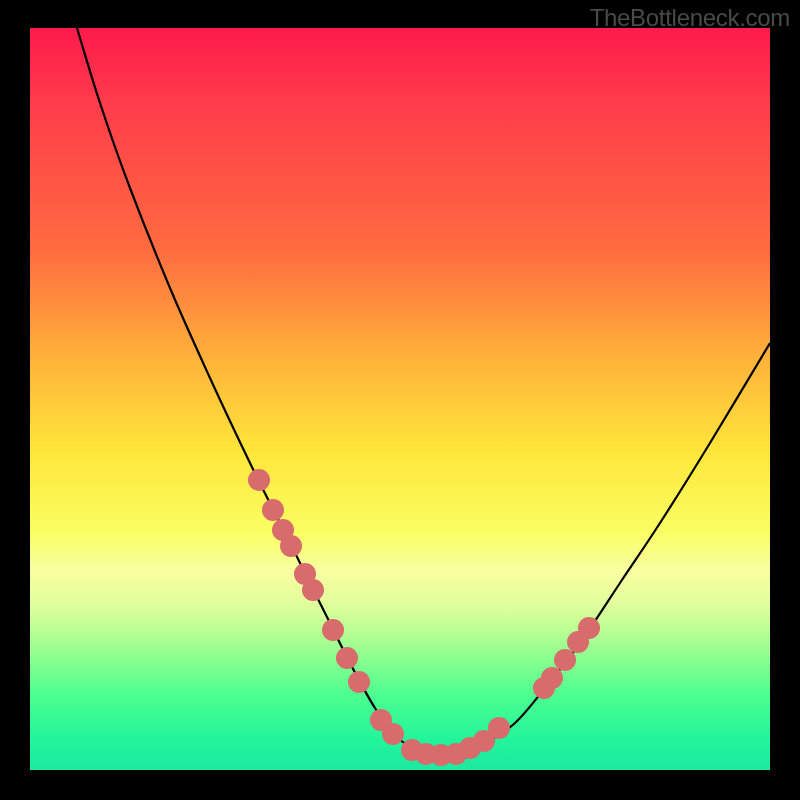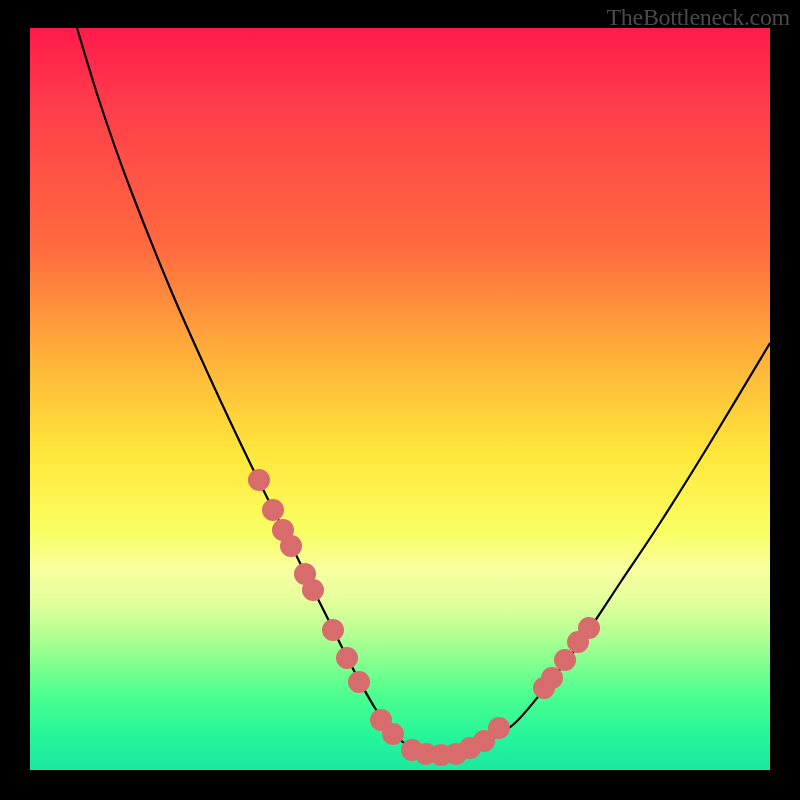--- a/index.html
+++ b/index.html
@@ -46,21 +46,20 @@
   }
   .watermark {
     position: absolute;
     top: 4px;
     right: 10px;
     color: #4a4a4a;
     font-size: 24px;
     font-weight: 500;
     letter-spacing: -0.3px;
     z-index: 20;
-    font-family: Liberation Serif, serif;
   }
   svg.curve {
     position: absolute;
     left: 0;
     top: 0;
     width: 740px;
     height: 742px;
   }
 </style>
 </head>

